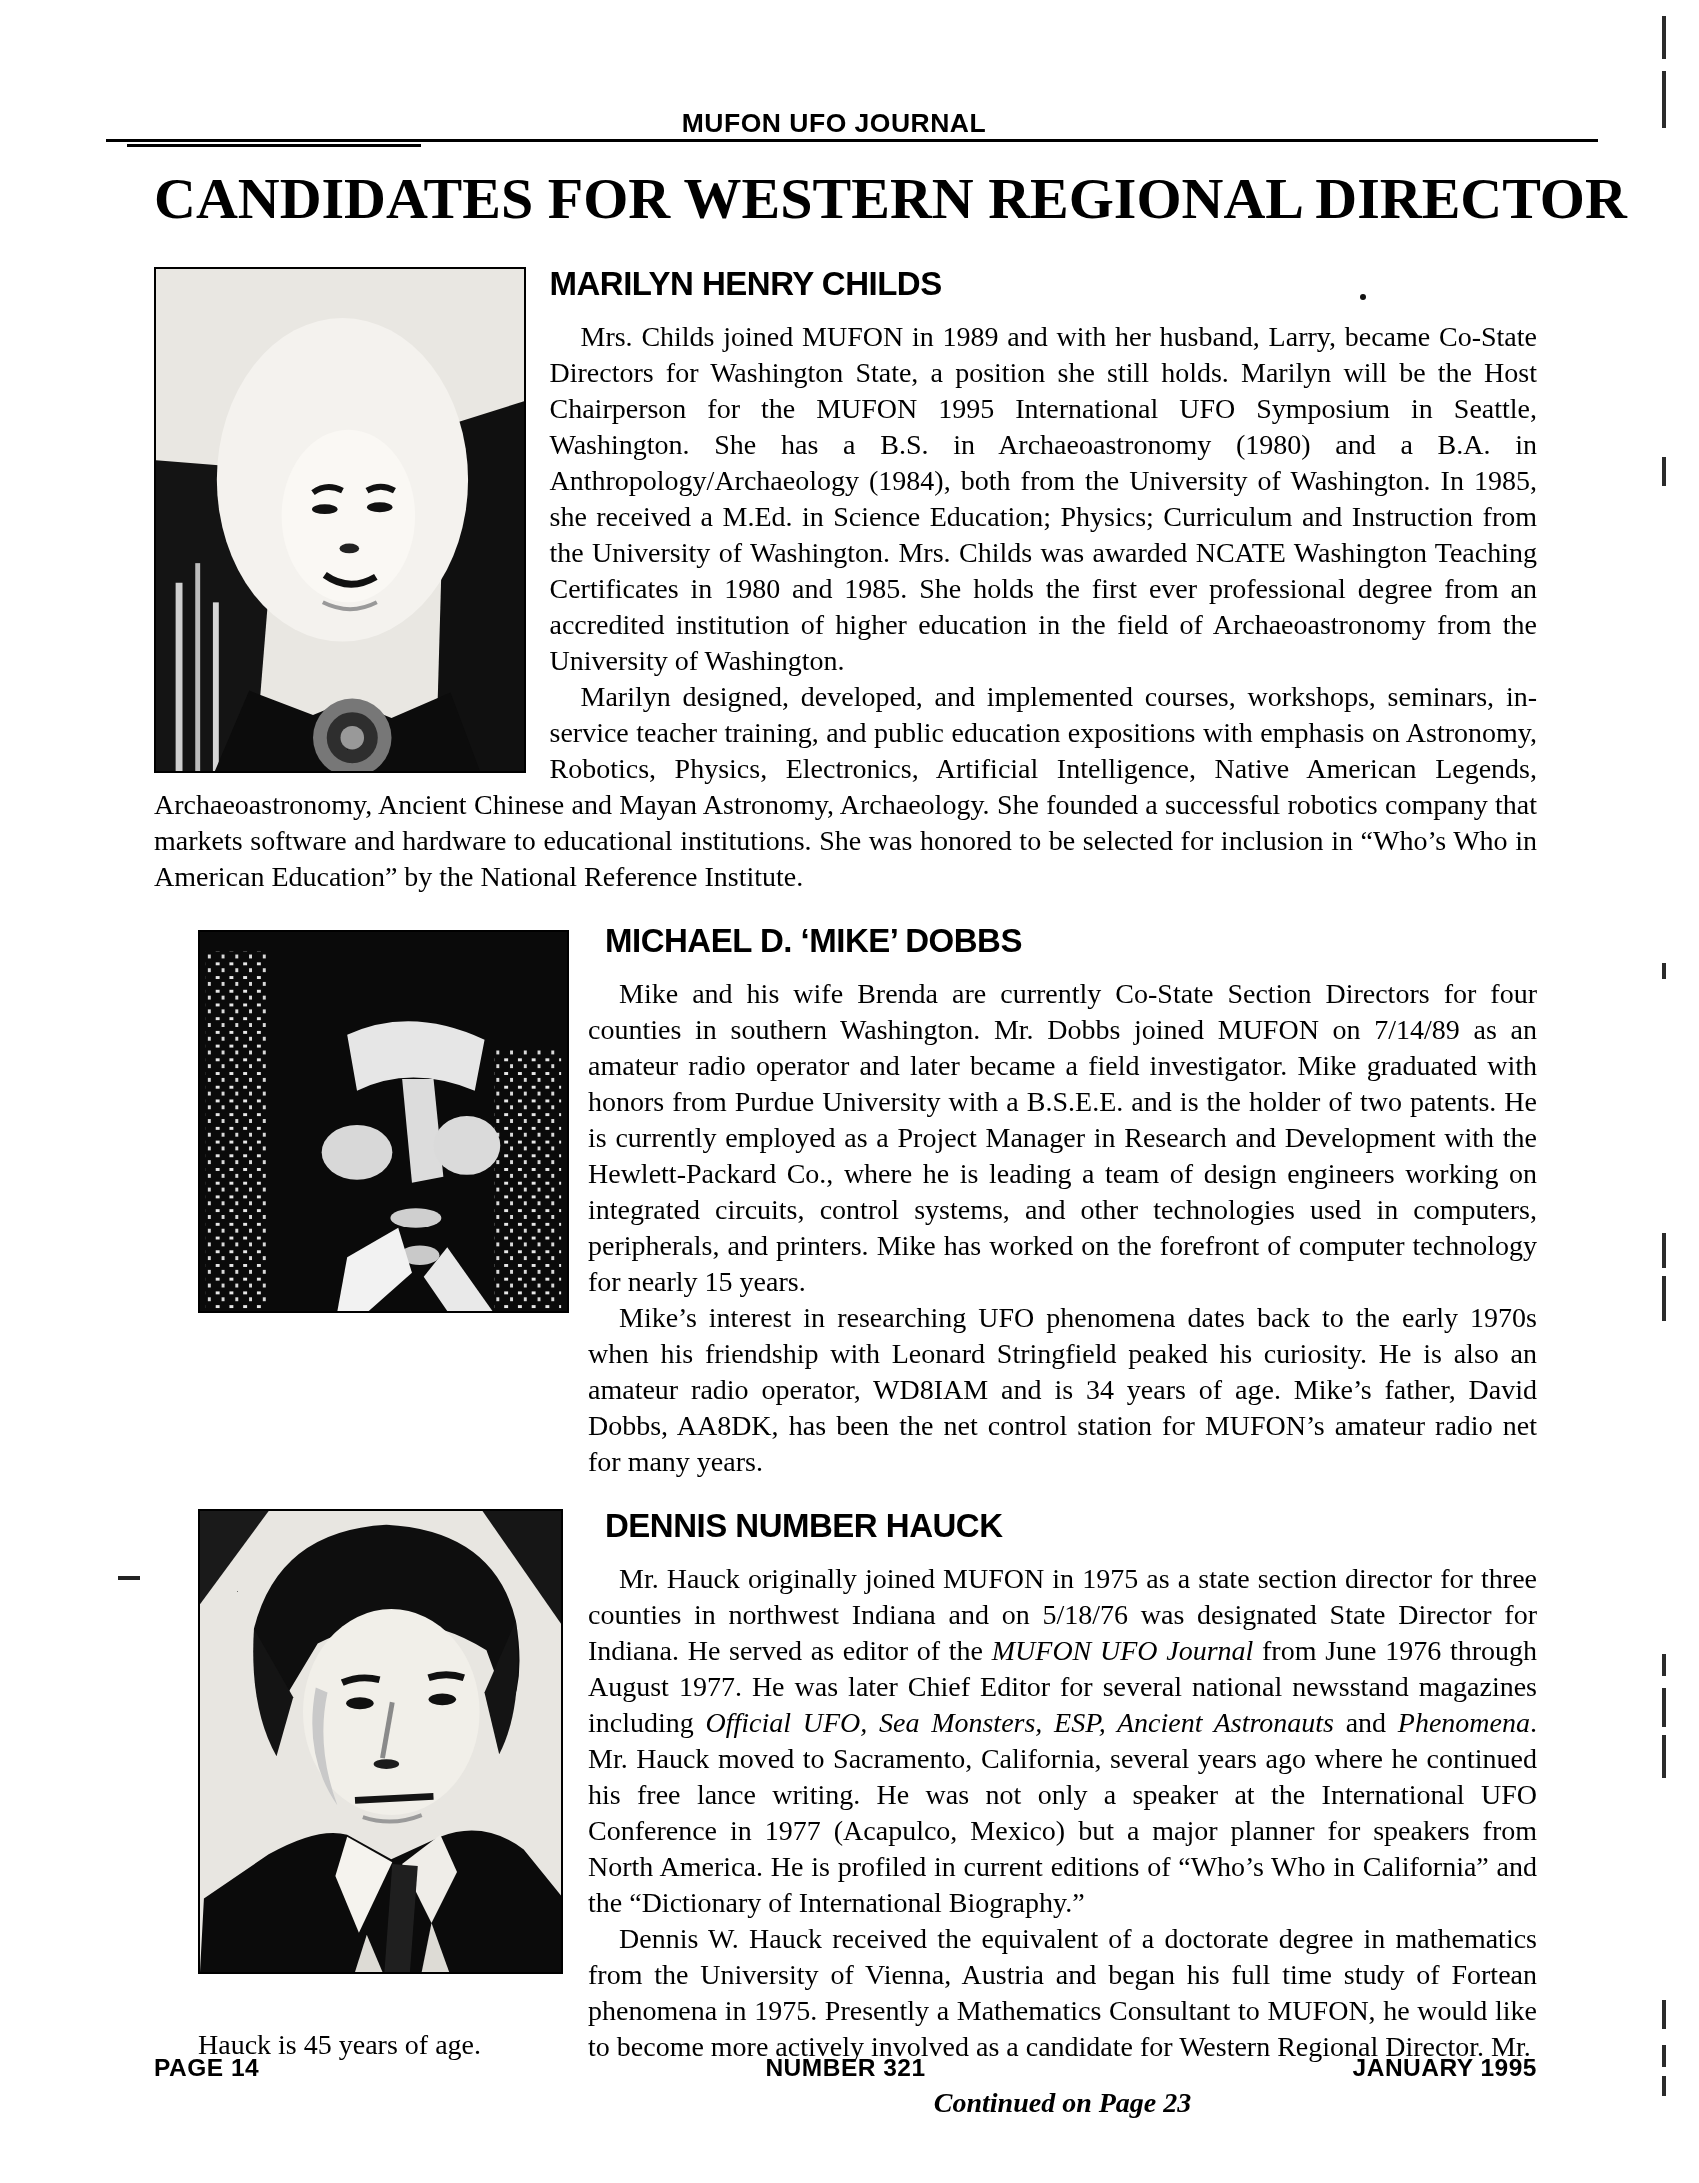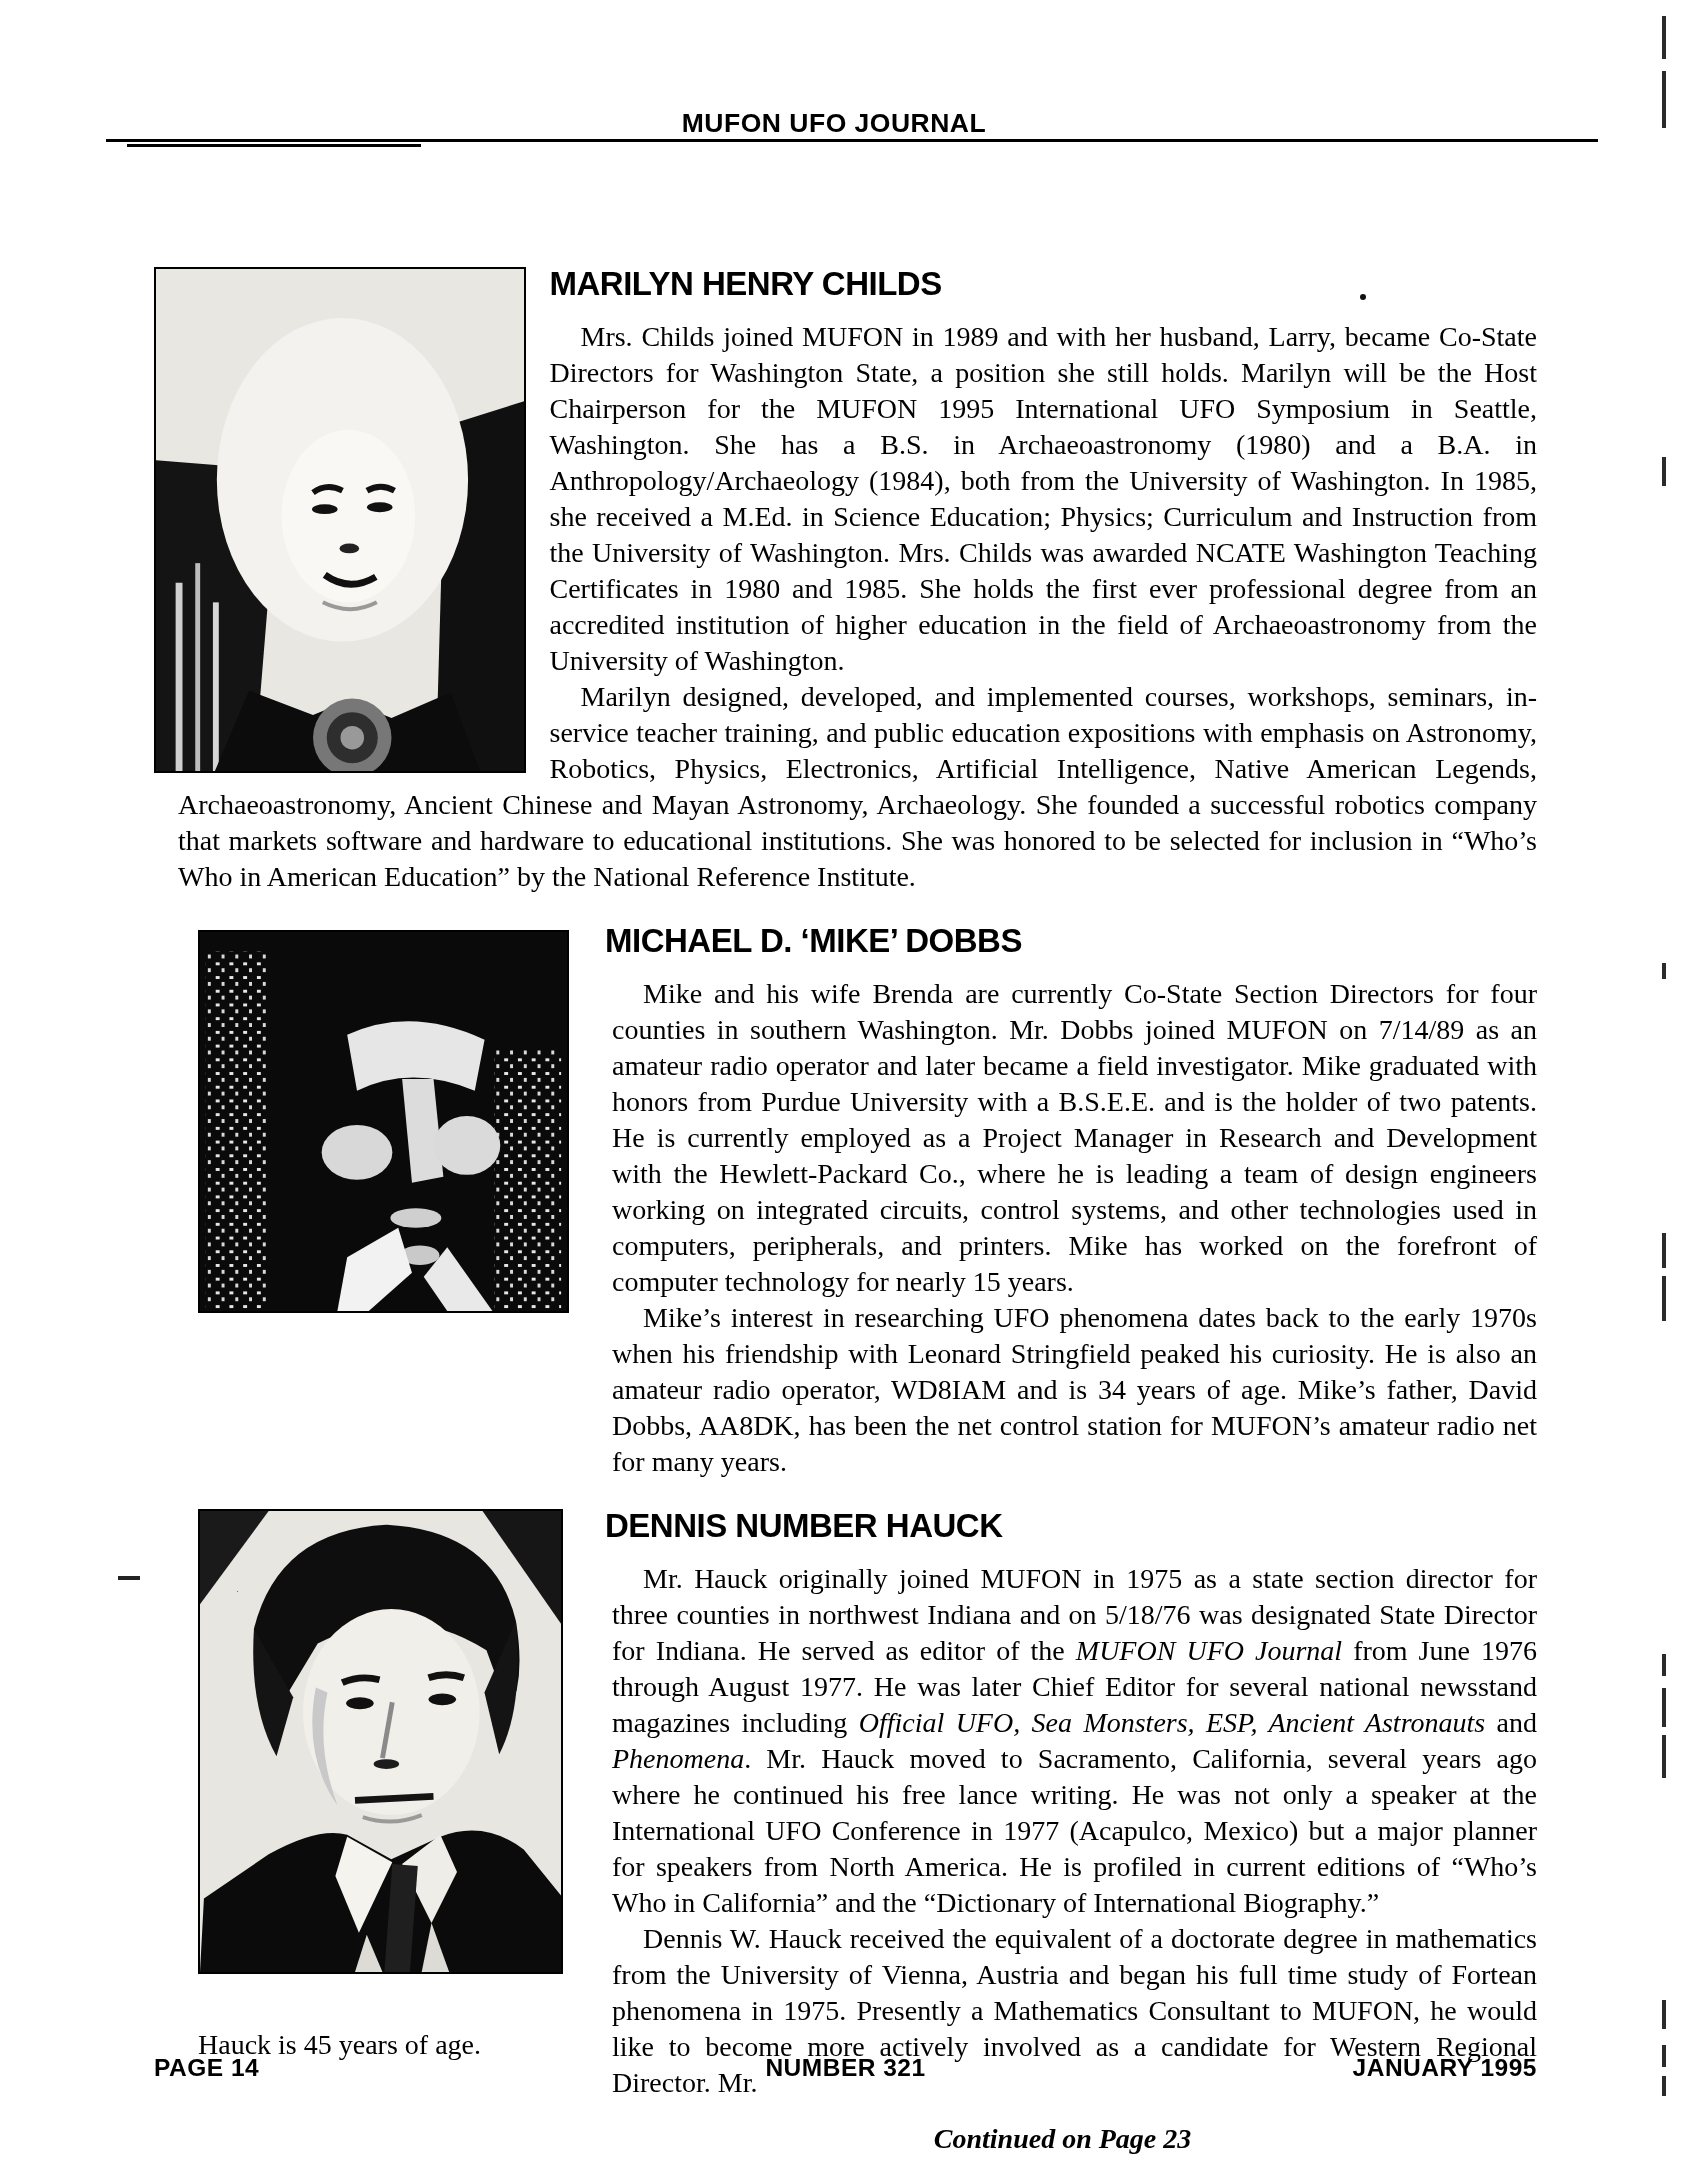--- a/index.html
+++ b/index.html
@@ -12,21 +12,21 @@
   .rule{position:absolute;top:139px;left:106px;width:1492px;height:2.9px;background:#000;}
   .rule2{position:absolute;top:144px;left:127px;width:294px;height:2.9px;background:#000;}
   .title{position:absolute;top:165px;left:154px;width:1383px;text-align:center;
          font-family:"Liberation Serif", serif;font-weight:bold;font-size:58px;letter-spacing:0px;
          white-space:nowrap;}
 
   .content{position:absolute;top:263px;left:154px;width:1383px;}
 
   h2.cand{font-family:"Liberation Sans", sans-serif;font-weight:bold;font-size:33px;
           letter-spacing:-0.5px;margin:0 0 15.7px 0;padding-top:2px;padding-left:17px;}
-  p.body{font-size:28px;line-height:36px;text-align:justify;margin:0;text-indent:31px;padding-left:24px;}
+  p.body{font-size:28px;line-height:36px;text-align:justify;margin:0;text-indent:31px;}
 
   
   .sec{margin:0 0 25.5px 0;}
   .sec1 .photo-frame{float:left;margin:3.9px 23.5px 13.7px 0;}
   
   .twocol{display:flex;align-items:flex-start;}
   .photo-col{flex:0 0 390px;padding-left:44px;}
   .text-col{flex:1 1 auto;min-width:0;}
 
   .photo-frame{border:2.9px solid #000;box-sizing:content-box;line-height:0;background:#fff;}
@@ -65,20 +65,21 @@
   <div class="vdash" style="top:1735px;height:43px"></div>
   <div class="vdash" style="top:2000px;height:29px"></div>
   <div class="vdash" style="top:2045px;height:21.6px"></div>
   <div class="vdash" style="top:2076px;height:19.6px"></div>
   <div class="hdash"></div>
   <div class="dot" style="left:1360px;top:294px"></div>
 
   <div class="masthead">MUFON UFO JOURNAL</div>
   <div class="rule"></div>
   <div class="rule2"></div>
+  <div class="title">CANDIDATES FOR WESTERN REGIONAL DIRECTOR</div>
 
   <div class="content">
 
     <section class="sec sec1">
       <div class="photo-frame p1">
         <svg viewBox="0 0 375 512" width="368" height="502" preserveAspectRatio="none">
           <defs>
             <filter id="spkB1" x="0" y="0" width="100%" height="100%">
               <feTurbulence type="fractalNoise" baseFrequency="0.55" numOctaves="2" seed="11" stitchTiles="stitch"></feTurbulence>
               <feColorMatrix type="matrix" values="0 0 0 0 0  0 0 0 0 0  0 0 0 0 0  1.3 1.3 1.3 0 -2.6"></feColorMatrix>

